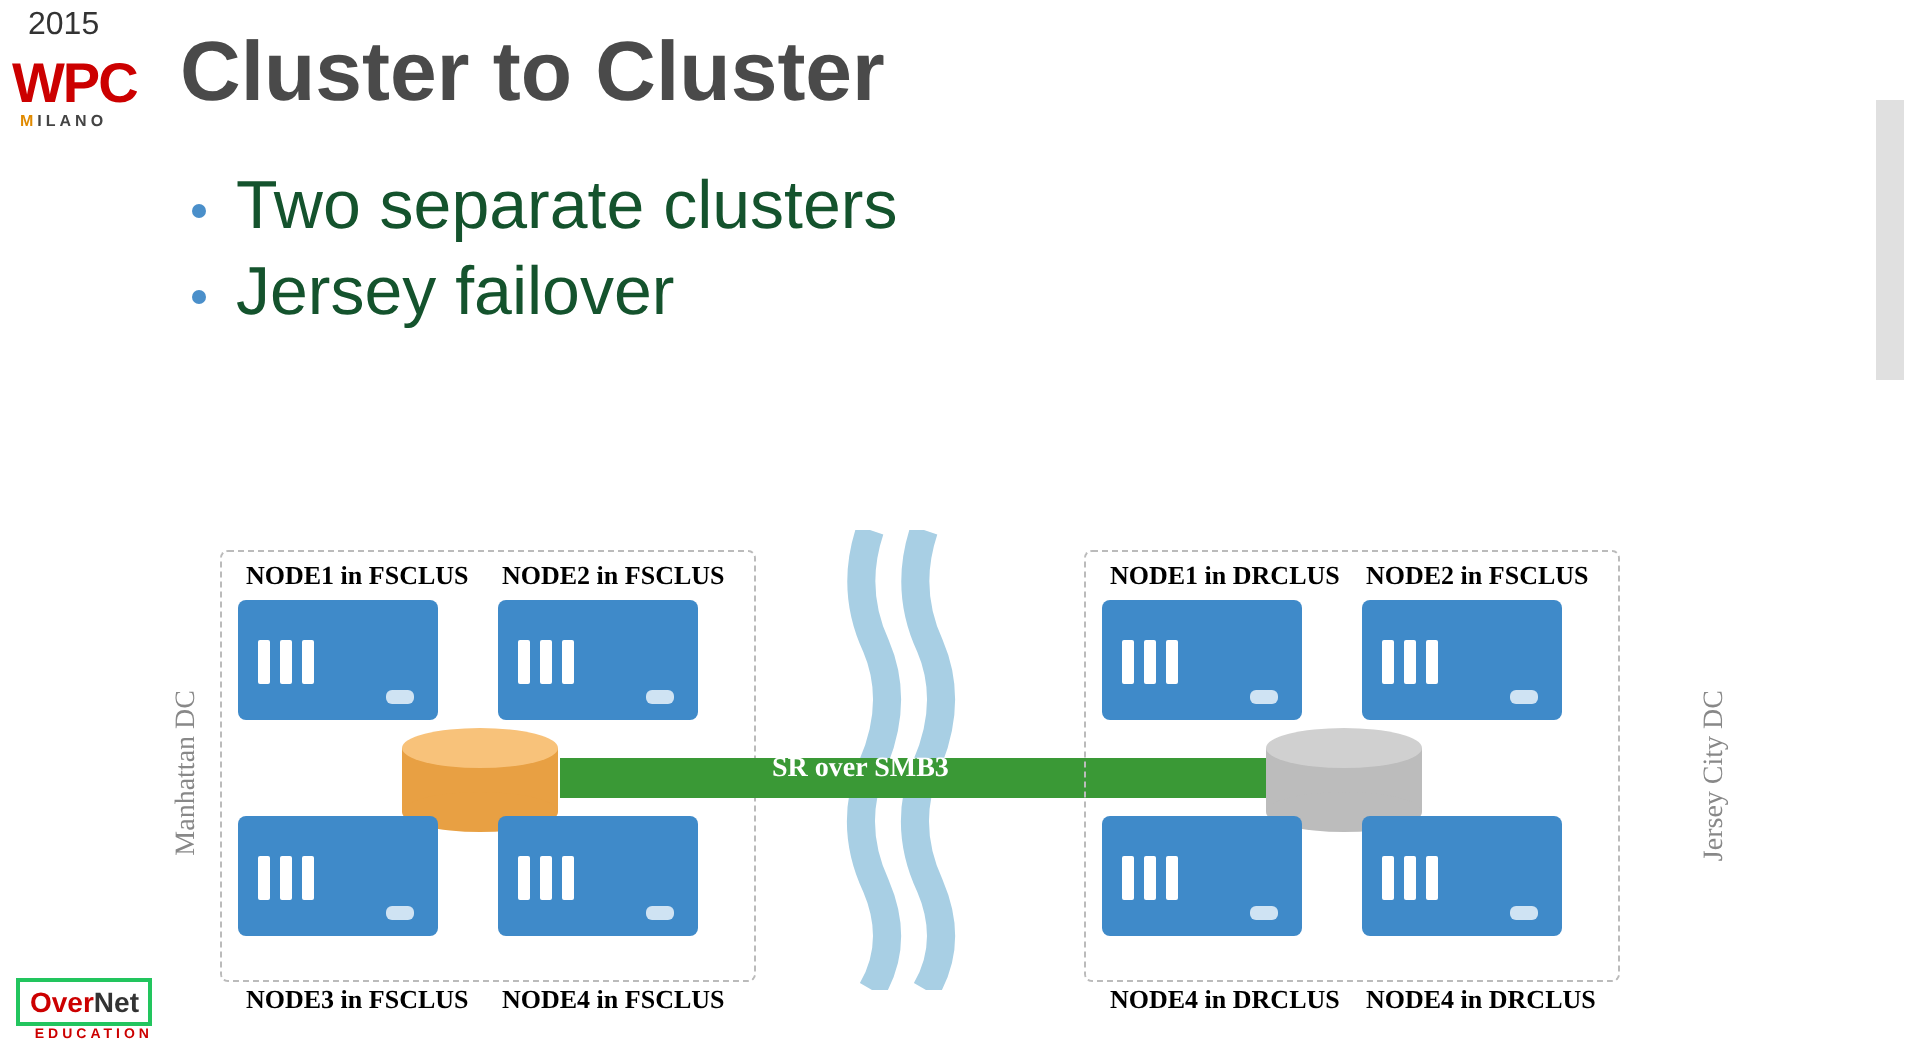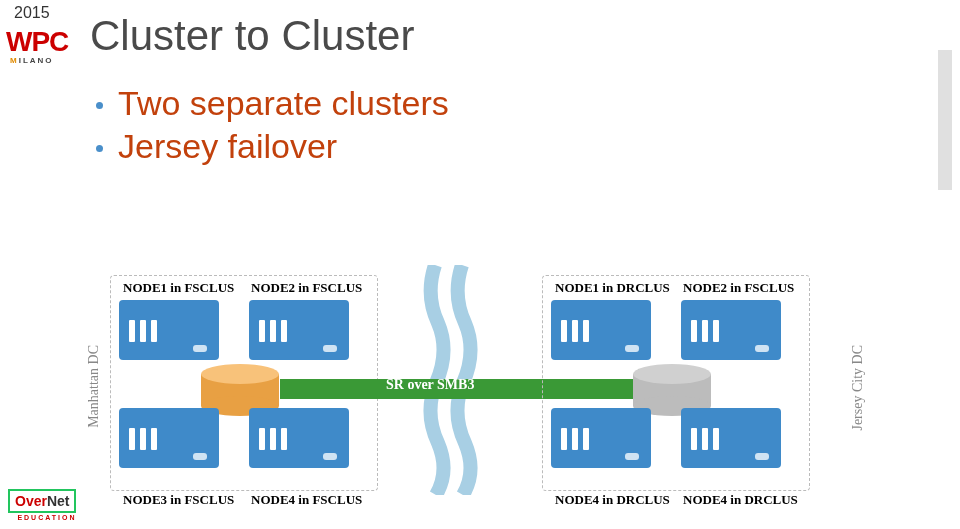--- a/index.html
+++ b/index.html
@@ -1,23 +1,23 @@
 <!DOCTYPE html>
 <html><head>
 <meta charset="utf-8">
 <style>
 html,body{margin:0;padding:0;width:960px;height:529px;font-family:"Segoe UI Light","Segoe UI",Arial,sans-serif;background:#fff;overflow:hidden}
 .slide{position:relative;width:960px;height:529px}
 .year{position:absolute;left:14px;top:4px;font:300 16px Arial;color:#333}
 .logo-wpc{position:absolute;left:6px;top:28px;font:900 28px/1 Arial;color:#cc0000;letter-spacing:-1px}
 .logo-milano{position:absolute;left:10px;top:56px;font:700 8px Arial;color:#444;letter-spacing:2px}
 .logo-milano .m{color:#e08a00}
-.title{position:absolute;left:90px;top:12px;font-weight:400;font-size:42px;color:#4a4a4a}
+.title{position:absolute;left:90px;top:12px;font-weight:700;font-size:42px;color:#4a4a4a}
 .bullets{position:absolute;left:90px;top:80px;list-style:none;margin:0;padding:0}
-.bullets li{font-weight:300;font-size:34px;color:#c2410c;margin:4px 0;padding-left:28px;position:relative}
+.bullets li{font-weight:300;font-size:34px;color:#14532d;margin:4px 0;padding-left:28px;position:relative}
 .bullets li::before{content:"";position:absolute;left:6px;top:18px;width:7px;height:7px;border-radius:50%;background:#4a8fca}
 
 .diagram{position:absolute;left:70px;top:275px;width:820px;height:230px}
 .cluster{position:absolute;border:1px dashed #bbb;border-radius:4px;padding:6px 8px 8px}
 .cluster.left{left:40px;top:0;width:250px;height:200px}
 .cluster.right{left:472px;top:0;width:250px;height:200px}
 .node-label{font:600 13px/1.2 "Segoe UI";color:#000000;white-space:nowrap}
 .lbl-top-a{position:absolute;left:12px;top:4px}
 .lbl-top-b{position:absolute;left:140px;top:4px}
 .lbl-bot-a{position:absolute;left:12px;bottom:-18px}

